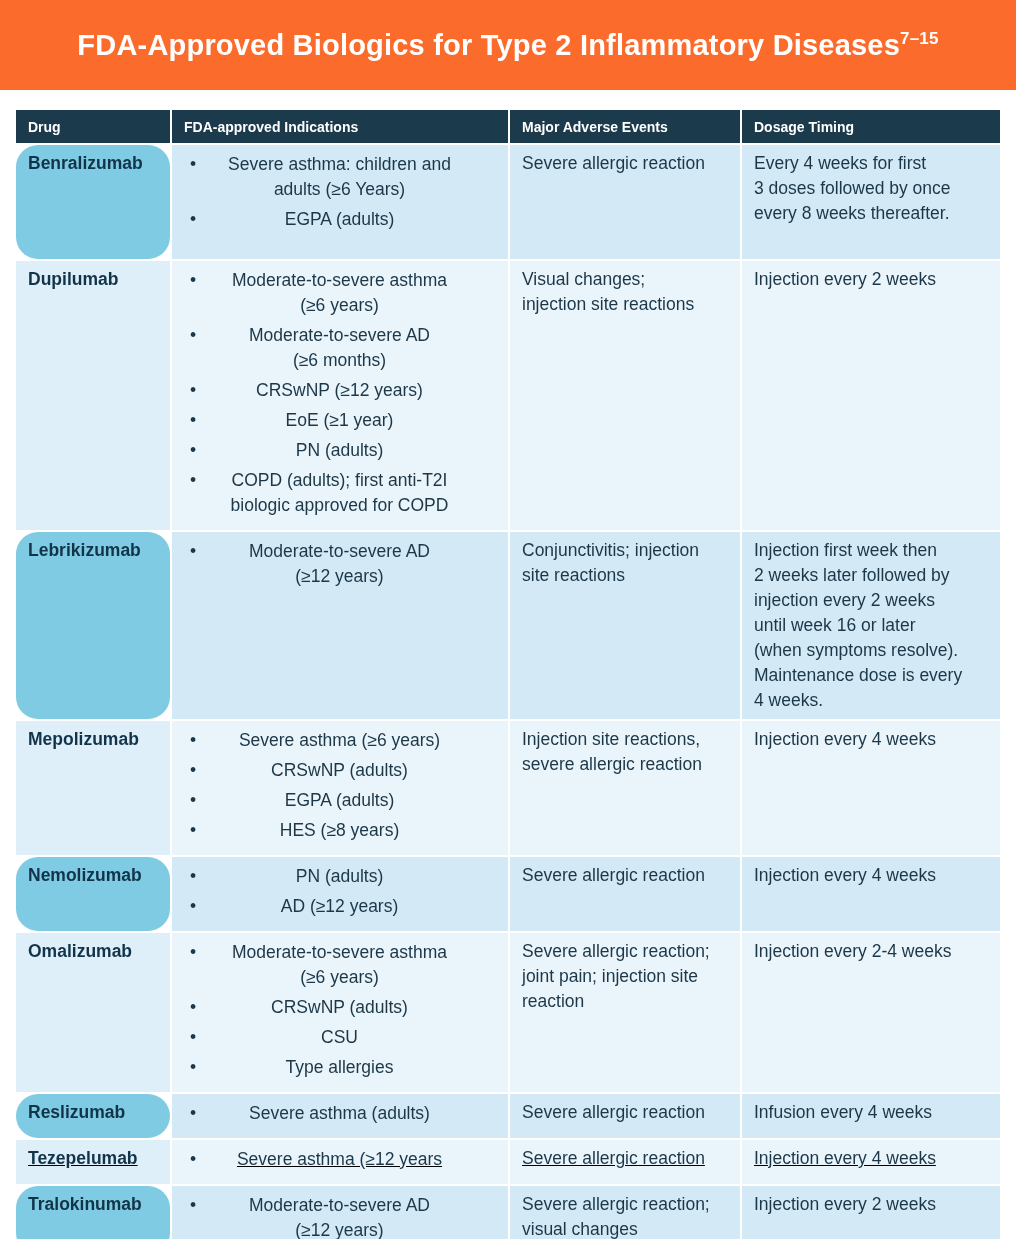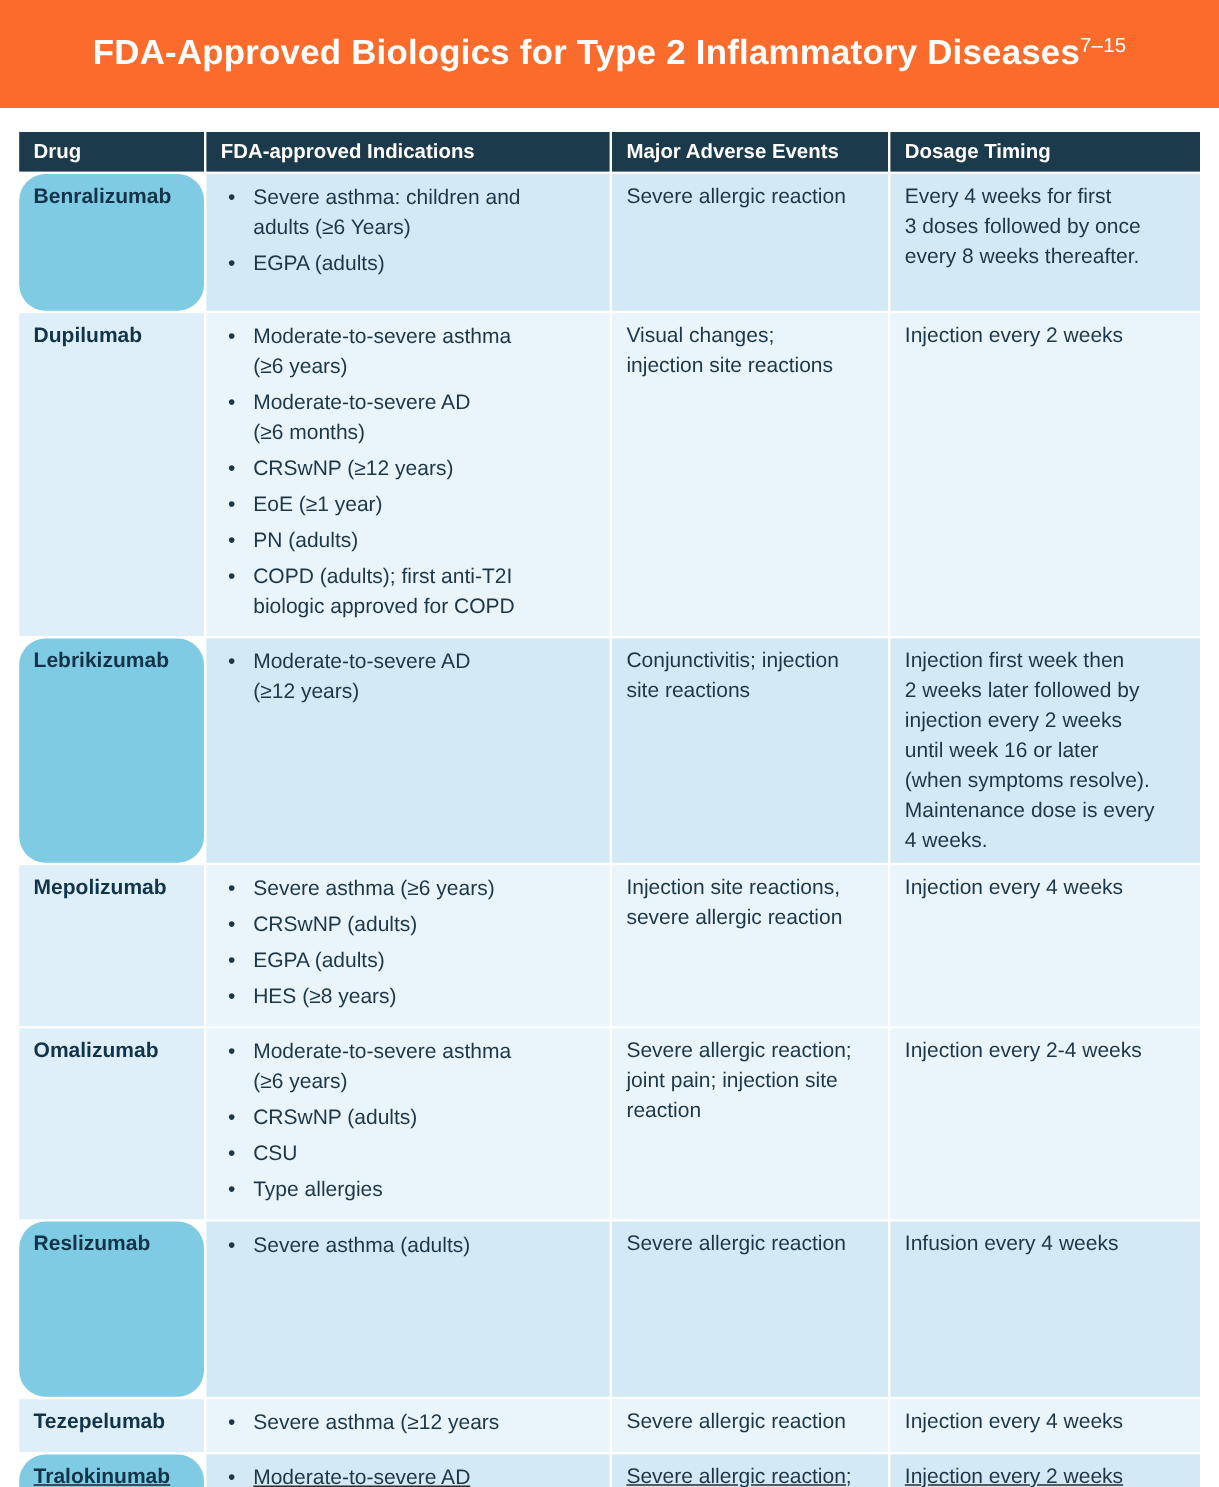--- a/index.html
+++ b/index.html
@@ -19,38 +19,38 @@
   }
   .banner h1 {
     margin: 0;
     color: #ffffff;
     font-size: 29px;
     font-weight: bold;
     letter-spacing: 0.2px;
   }
   .banner sup {
     font-size: 17px;
-    font-weight: normal;
+    font-weight: bold;
   }
   table.biologics {
     margin: 18px 0 0 14px;
     width: 988px;
     table-layout: fixed;
     border-collapse: separate;
     border-spacing: 2px;
     background: #ffffff;
   }
   col.c-drug  { width: 154px; }
   col.c-ind   { width: 336px; }
   col.c-adv   { width: 230px; }
   col.c-dose  { width: 258px; }
   thead th {
     background: var(--header-teal, #1B3A4C);
     color: #ffffff;
-    font-size: 17px;
+    font-size: 14px;
     font-weight: bold;
     text-align: left;
     padding: 3px 8px 3px 12px;
     height: 27px;
     vertical-align: middle;
   }
   tbody td {
     vertical-align: top;
     font-size: 17.5px;
     line-height: 25px;
@@ -58,20 +58,21 @@
   }
   td.drug-cell {
     font-weight: bold;
     padding: 6px 6px 6px 12px;
     color: #12344A;
   }
   td.ind-cell ul {
     list-style: none;
     margin: 0;
     padding: 6px 39px 6px 14px;
+    text-align: center;
   }
   td.ind-cell li {
     position: relative;
     padding-left: 24px;
     margin-bottom: 5px;
     white-space: pre-line;
   }
   td.ind-cell li::before {
     content: "\2022";
     position: absolute;
@@ -178,20 +179,31 @@
             <li>Severe asthma (≥6 years)</li>
             <li>CRSwNP (adults)</li>
             <li>EGPA (adults)</li>
             <li>HES (≥8 years)</li>
           </ul>
         </td>
         <td class="adv-cell body-cell">Injection site reactions,
 severe allergic reaction</td>
         <td class="dose-cell body-cell">Injection every 4 weeks</td>
       </tr>
+      <tr class="odd">
+        <td class="drug-cell">Nemolizumab</td>
+        <td class="ind-cell body-cell">
+          <ul>
+            <li>PN (adults)</li>
+            <li>AD (≥12 years)</li>
+          </ul>
+        </td>
+        <td class="adv-cell body-cell">Severe allergic reaction</td>
+        <td class="dose-cell body-cell">Injection every 4 weeks</td>
+      </tr>
       <tr class="even">
         <td class="drug-cell">Omalizumab</td>
         <td class="ind-cell body-cell">
           <ul>
             <li>Moderate-to-severe asthma
 (≥6 years)</li>
             <li>CRSwNP (adults)</li>
             <li>CSU</li>
             <li>Type allergies</li>
           </ul>

